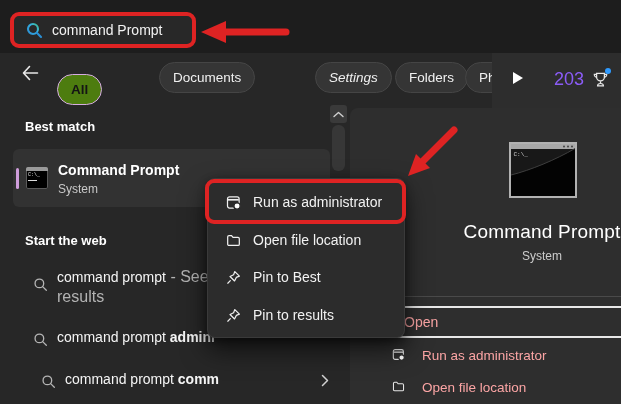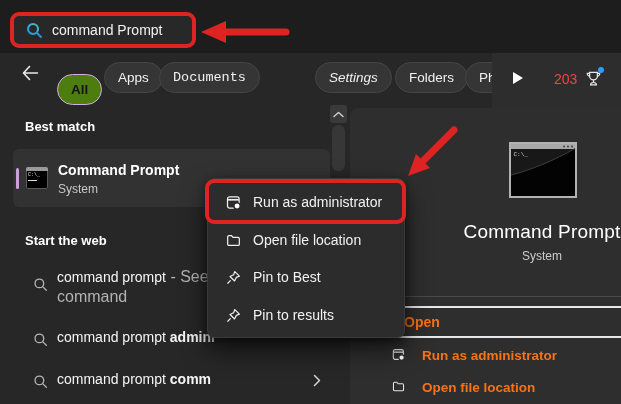--- a/index.html
+++ b/index.html
@@ -20,21 +20,21 @@
   
   .pill{ top:62px; height:31px; border-radius:16px; background:#353535; border:1px solid #454545;
     color:#f0f0f0; font-size:13.5px; line-height:29px; padding:0 13px; z-index:2; }
   .pill.selected{ background:#4d7c0f; border-color:#d6ace2; color:#151515; font-weight:700;margin-top:12px; }
   .back-btn{ left:21px; top:65px; z-index:2; }
 
   
   .tr-overlay{ left:492px; top:53px; width:129px; height:55px; background:#2d2d2d; z-index:3; }
   .more-btn{ left:512px; top:71px; z-index:5; }
   .rewards{ left:554px; top:69px; z-index:5; display:flex; align-items:center; gap:7px; }
-  .rewards-count{ font-size:14px; color:#ef4444; }
+  .rewards-count{ font-size:18px; color:#8b5cf6; }
   .rewards-icon{ position:relative; width:19px; height:19px; }
   .rewards-dot{ position:absolute; right:-1px; top:-2px; width:6px; height:6px; border-radius:50%; background:#2f9bff; }
 
   
   .section-header{ font-size:13px; font-weight:700; color:#fff; z-index:1; }
   .best-item{ left:13px; top:149px; width:317px; height:58px; background:#323232; border-radius:6px; z-index:1; }
   .accent-bar{ left:3px; top:19px; width:3px; height:21px; border-radius:2px; background:#cf9ddb; }
   .cmd-icon-sm{ left:13px; top:18px; width:22px; height:22px; background:#000; border-radius:2px;
      box-shadow:0 0 0 1px #5a5a5a inset; overflow:hidden; }
   .cmd-icon-sm .tbar{ position:absolute; left:0; top:0; width:100%; height:4px; background:#9a9a9a; }
@@ -52,21 +52,21 @@
   .scroll-btn{ left:330px; top:105px; width:17px; height:18px; background:#3a3a3a; border-radius:3px; z-index:2;
     display:flex; align-items:center; justify-content:center;}
   .scroll-thumb{ left:332px; top:125px; width:13px; height:46px; background:#373737; border-radius:6px; z-index:2; }
 
   
   .card{ left:350px; top:108px; width:271px; height:296px; background:#2e2e2e; border-top-left-radius:8px; z-index:2; }
   .panel-title{ left:410px; top:221px; width:264px; text-align:center; font-size:19px; font-weight:400; color:#fff; z-index:2; letter-spacing:.2px;}
   .panel-sub{ left:410px; top:249px; width:264px; text-align:center; font-size:12px; color:#cccccc; z-index:2; }
   .panel-divider{ left:368px; top:296px; width:253px; height:1px; background:#4a4a4a; z-index:2; }
   .focus-rect{ left:366px; top:306px; width:262px; height:32px; border:2px solid #e8e8e8; z-index:2; }
-  .panel-action{ font-size:13.5px; color:#f97316; z-index:2; white-space:nowrap;font-weight:bold; }
+  .panel-action{ font-size:13.5px; color:#fca5a5; z-index:2; white-space:nowrap; }
   .big-icon{ left:509px; top:142px; z-index:2; }
 
   
   .menu{ left:207px; top:178px; width:198px; height:160px; background:#2c2c2c; border-radius:8px;
     border:1px solid rgba(255,255,255,.07); box-shadow:0 12px 26px rgba(0,0,0,.6), 0 3px 8px rgba(0,0,0,.45); z-index:6; }
   .menu-item{ position:absolute; left:0; width:100%; height:38px; display:flex; align-items:center; gap:12px; padding-left:18px; font-size:14px; color:#f2f2f2; }
 
   
   .red-box-menu{ left:205px; top:179px; width:201px; height:45px; border:4px solid #de2323; border-radius:9px; z-index:8; }
   .anno{ z-index:9; }
@@ -100,22 +100,21 @@
     <line x1="26" y1="13" x2="88" y2="13" stroke="#de2323" stroke-width="7" stroke-linecap="round"></line>
     <polygon points="3,13 28,2 28,24" fill="#de2323"></polygon>
   </svg>
 
   <div class="abs back-btn">
     <svg width="18" height="16" viewBox="0 0 18 16">
       <path d="M8.5 1.5 2.5 8 8.5 14.5 M2.8 8 H16.5" fill="none" stroke="#e8e8e8" stroke-width="1.6" stroke-linecap="round" stroke-linejoin="round"></path>
     </svg>
   </div>
   <div class="abs pill selected" style="left:57px;">All</div>
-  <div class="abs pill" style="left:104px;">Apps</div>
-  <div class="abs pill" style="left:159px;font-family:Liberation Mono, monospace;">Documents</div>
+  <div class="abs pill" style="left:159px;">Documents</div>
   <div class="abs pill" style="left:315px;font-style:italic;">Settings</div>
   <div class="abs pill" style="left:395px;">Folders</div>
   <div class="abs pill" style="left:465px; width:52px;">Ph</div>
 
   <div class="abs tr-overlay"></div>
 
   <div class="abs more-btn">
     <svg width="12" height="14" viewBox="0 0 12 14">
         <polygon points="1,1 11,7 1,13" fill="#ffffff"></polygon>
       </svg>
@@ -152,36 +151,36 @@
   <div class="abs sug-row" style="top:260px; height:48px;">
     <span class="abs" style="left:33px; top:17px;">
       <svg width="15" height="15" viewBox="0 0 16 16">
           <circle cx="6.8" cy="6.8" r="4.6" fill="none" stroke="#b5b5b5" stroke-width="1.4"></circle>
           <line x1="10.3" y1="10.3" x2="14.2" y2="14.2" stroke="#b5b5b5" stroke-width="1.4" stroke-linecap="round"></line>
         </svg>
     </span>
     <span class="abs sug-main" style="left:57px; top:8px;">
       <span>command prompt</span><span class="sug-dim"> - See r</span>
     </span>
-    <span class="abs sug-dim" style="left:57px; top:28px;">command</span>
+    <span class="abs sug-dim" style="left:57px; top:28px;">results</span>
   </div>
 
   <div class="abs sug-row" style="top:322px; height:34px;">
     <span class="abs" style="left:33px; top:10px;">
       <svg width="15" height="15" viewBox="0 0 16 16">
           <circle cx="6.8" cy="6.8" r="4.6" fill="none" stroke="#b5b5b5" stroke-width="1.4"></circle>
           <line x1="10.3" y1="10.3" x2="14.2" y2="14.2" stroke="#b5b5b5" stroke-width="1.4" stroke-linecap="round"></line>
         </svg>
     </span>
     <span class="abs sug-main" style="left:57px; top:7px;">
       <span>command prompt </span><span class="sug-bold">admini</span>
     </span>
   </div>
 
-  <div class="abs sug-row" style="top:364px; height:34px;">
+  <div class="abs sug-row" style="top:364px; height:34px;margin-left:8px;">
     <span class="abs" style="left:33px; top:10px;">
       <svg width="15" height="15" viewBox="0 0 16 16">
           <circle cx="6.8" cy="6.8" r="4.6" fill="none" stroke="#b5b5b5" stroke-width="1.4"></circle>
           <line x1="10.3" y1="10.3" x2="14.2" y2="14.2" stroke="#b5b5b5" stroke-width="1.4" stroke-linecap="round"></line>
         </svg>
     </span>
     <span class="abs sug-main" style="left:57px; top:7px;">
       <span>command prompt </span><span class="sug-bold">comm</span>
     </span>
     <span class="abs" style="left:313px; top:10px;">

